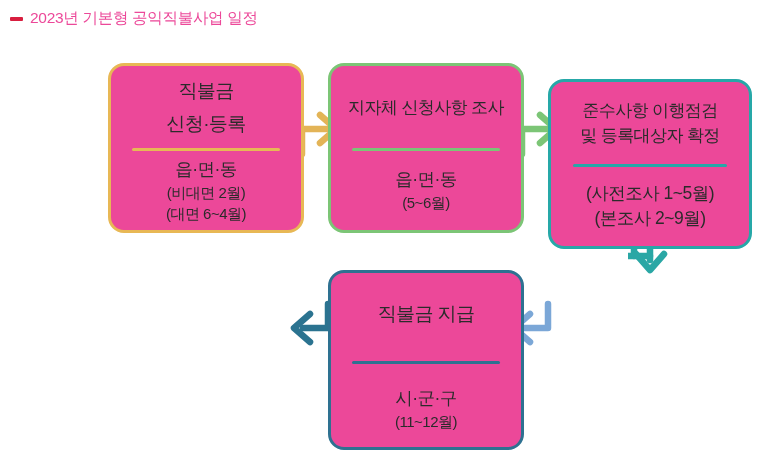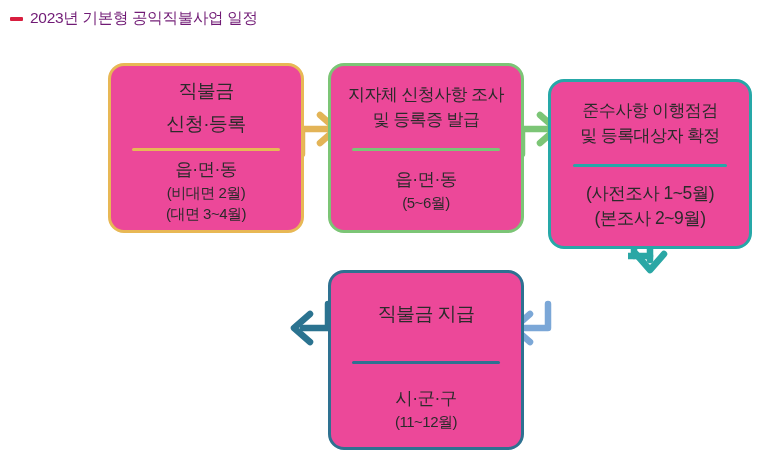--- a/index.html
+++ b/index.html
@@ -114,21 +114,21 @@
   
   .arrow { position: absolute; z-index: 2; }
 </style>
 </head>
 <body>
 
 <div id="stage">
 
   <div class="title-row">
     <span class="title-dash" style="background: rgb(216, 30, 63);"></span>
-    <span class="title-text" style="color: #701a75;">2023년 기본형 공익직불사업 일정</span>
+    <span class="title-text" style="color: #ec4899;">2023년 기본형 공익직불사업 일정</span>
   </div>
 
   <svg class="arrow" style="left:296px; top:98px;" width="46" height="62" viewBox="0 0 46 62">
     <path d="M6 56 L6 31 L31 31" fill="none" stroke="#e3b457" stroke-width="6.5" stroke-linecap="round" stroke-linejoin="round"></path>
     <path d="M24 17 L40 31 L24 45" fill="none" stroke="#e3b457" stroke-width="6.5" stroke-linecap="round" stroke-linejoin="round"></path>
   </svg>
 
   <svg class="arrow" style="left:516px; top:98px;" width="46" height="62" viewBox="0 0 46 62">
     <path d="M6 56 L6 31 L31 31" fill="none" stroke="#7cc576" stroke-width="6.5" stroke-linecap="round" stroke-linejoin="round"></path>
     <path d="M24 17 L40 31 L24 45" fill="none" stroke="#7cc576" stroke-width="6.5" stroke-linecap="round" stroke-linejoin="round"></path>
@@ -153,28 +153,27 @@
 
   <div class="box" id="box-apply" style="border-color: rgb(232, 184, 85);">
     <div class="head head-lg">
       <span class="ln">직불금</span>
       <span class="ln">신청·등록</span>
     </div>
     <div class="divider" style="background: rgb(232, 184, 85);"></div>
     <div class="body">
       <span class="ln big">읍·면·동</span>
       <span class="ln sm">(비대면 2월)</span>
-      <span class="ln sm">(대면 3~4월)</span>
+      <span class="ln sm">(대면 6~4월)</span>
     </div>
   </div>
 
   <div class="box" id="box-survey" style="border-color: rgb(124, 197, 118);">
     <div class="head head-sm">
       <span class="ln">지자체 신청사항 조사</span>
-      <span class="ln">및 등록증 발급</span>
     </div>
     <div class="divider" style="background: rgb(124, 197, 118);"></div>
     <div class="body">
       <span class="ln big">읍·면·동</span>
       <span class="ln sm">(5~6월)</span>
     </div>
   </div>
 
   <div class="box" id="box-compliance" style="border-color: rgb(38, 168, 168); margin-top: 16px;">
     <div class="head head-sm">

